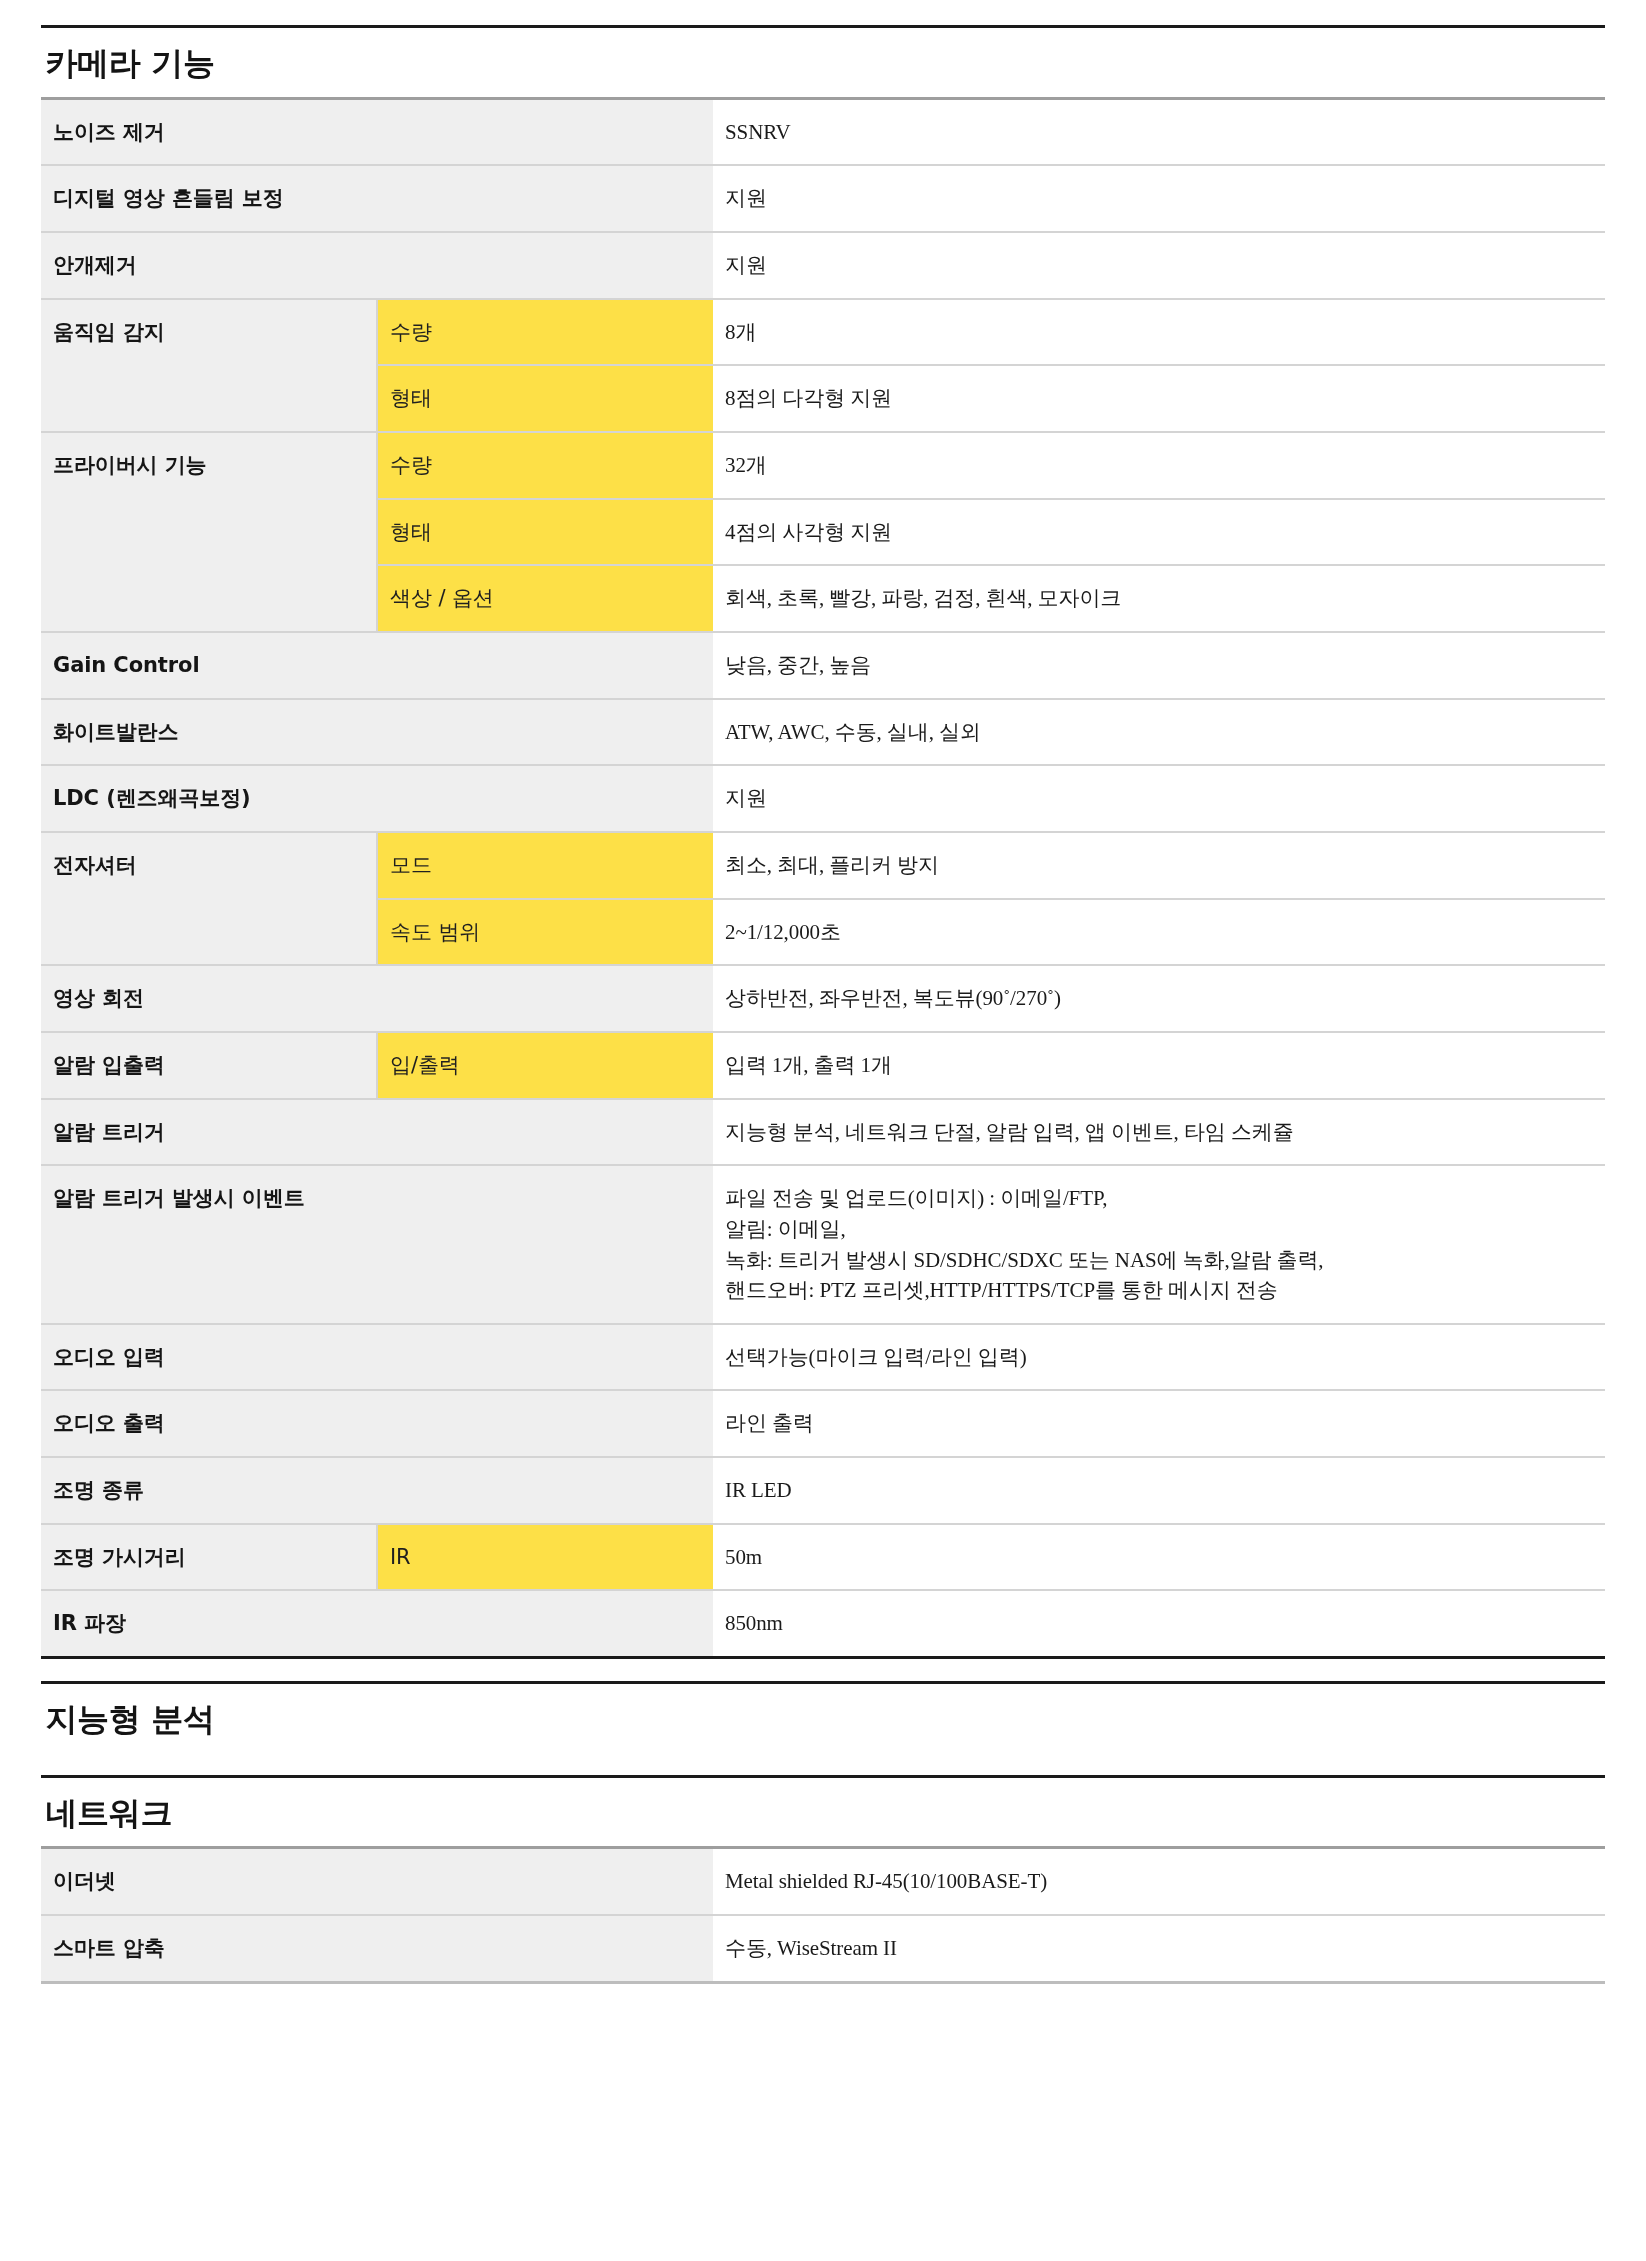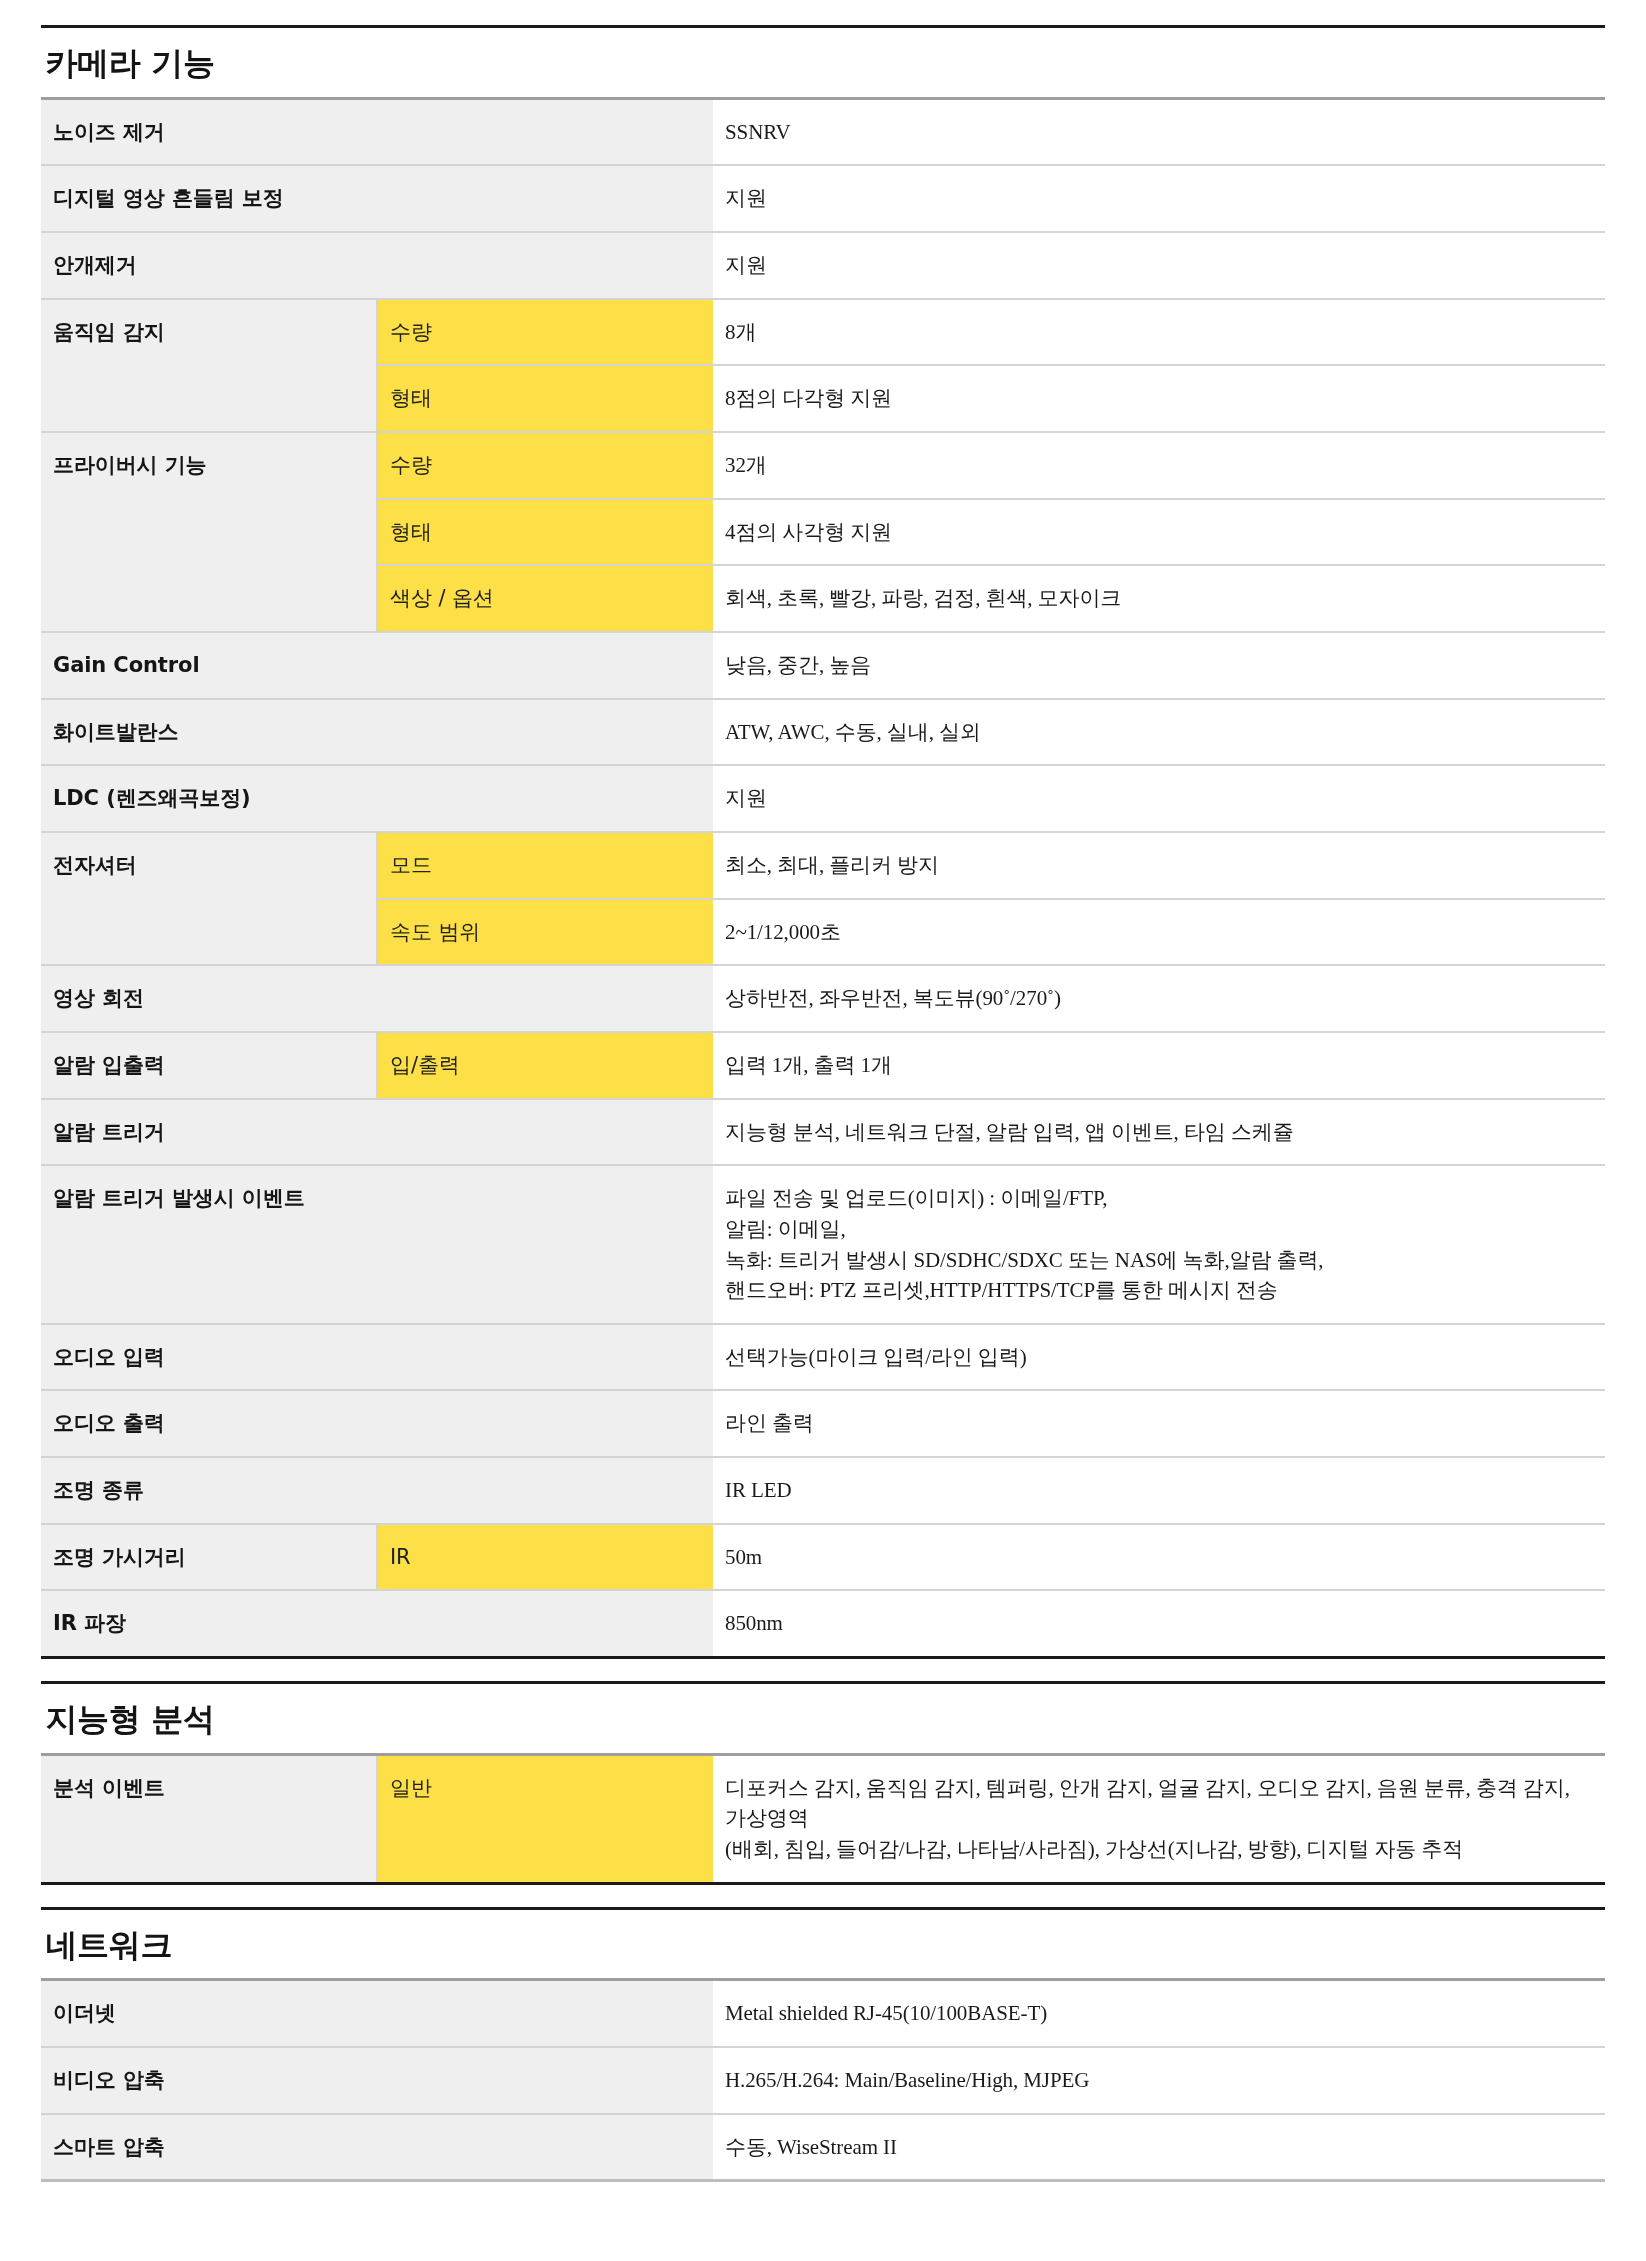--- a/index.html
+++ b/index.html
@@ -204,56 +204,37 @@
               <td class="label" colspan="2">IR 파장</td>
               <td class="value multi">850nm</td>
             </tr>
           </tbody>
         </table>
         <div class="gap"></div>
       </div>
       <div class="section">
         <div class="section-rule-top"></div>
         <div class="section-title">지능형 분석</div>
-        <table class="spec">
-          <colgroup>
-            <col class="c1">
-            <col class="c2">
-            <col class="c3">
-          </colgroup>
-          <tbody>
-            <tr>
-              <td class="label">분석 이벤트</td>
-              <td class="sublabel">일반</td>
-              <td class="value multi">디포커스 감지, 움직임 감지, 템퍼링, 안개 감지, 얼굴 감지, 오디오 감지, 음원 분류, 충격 감지, 가상영역
-(배회, 침입, 들어감/나감, 나타남/사라짐), 가상선(지나감, 방향), 디지털 자동 추적</td>
-            </tr>
-          </tbody>
-        </table>
         <div class="gap"></div>
       </div>
       <div class="section">
         <div class="section-rule-top"></div>
         <div class="section-title">네트워크</div>
         <table class="spec last-open">
           <colgroup>
             <col class="c1">
             <col class="c2">
             <col class="c3">
           </colgroup>
           <tbody>
             <tr>
               <td class="label" colspan="2">이더넷</td>
               <td class="value multi">Metal shielded RJ-45(10/100BASE-T)</td>
             </tr>
             <tr>
-              <td class="label" colspan="2">비디오 압축</td>
-              <td class="value multi">H.265/H.264: Main/Baseline/High, MJPEG</td>
-            </tr>
-            <tr>
               <td class="label" colspan="2">스마트 압축</td>
               <td class="value multi">수동, WiseStream II</td>
             </tr>
           </tbody>
         </table>
       </div>
     </div>
 </div>
 
 

